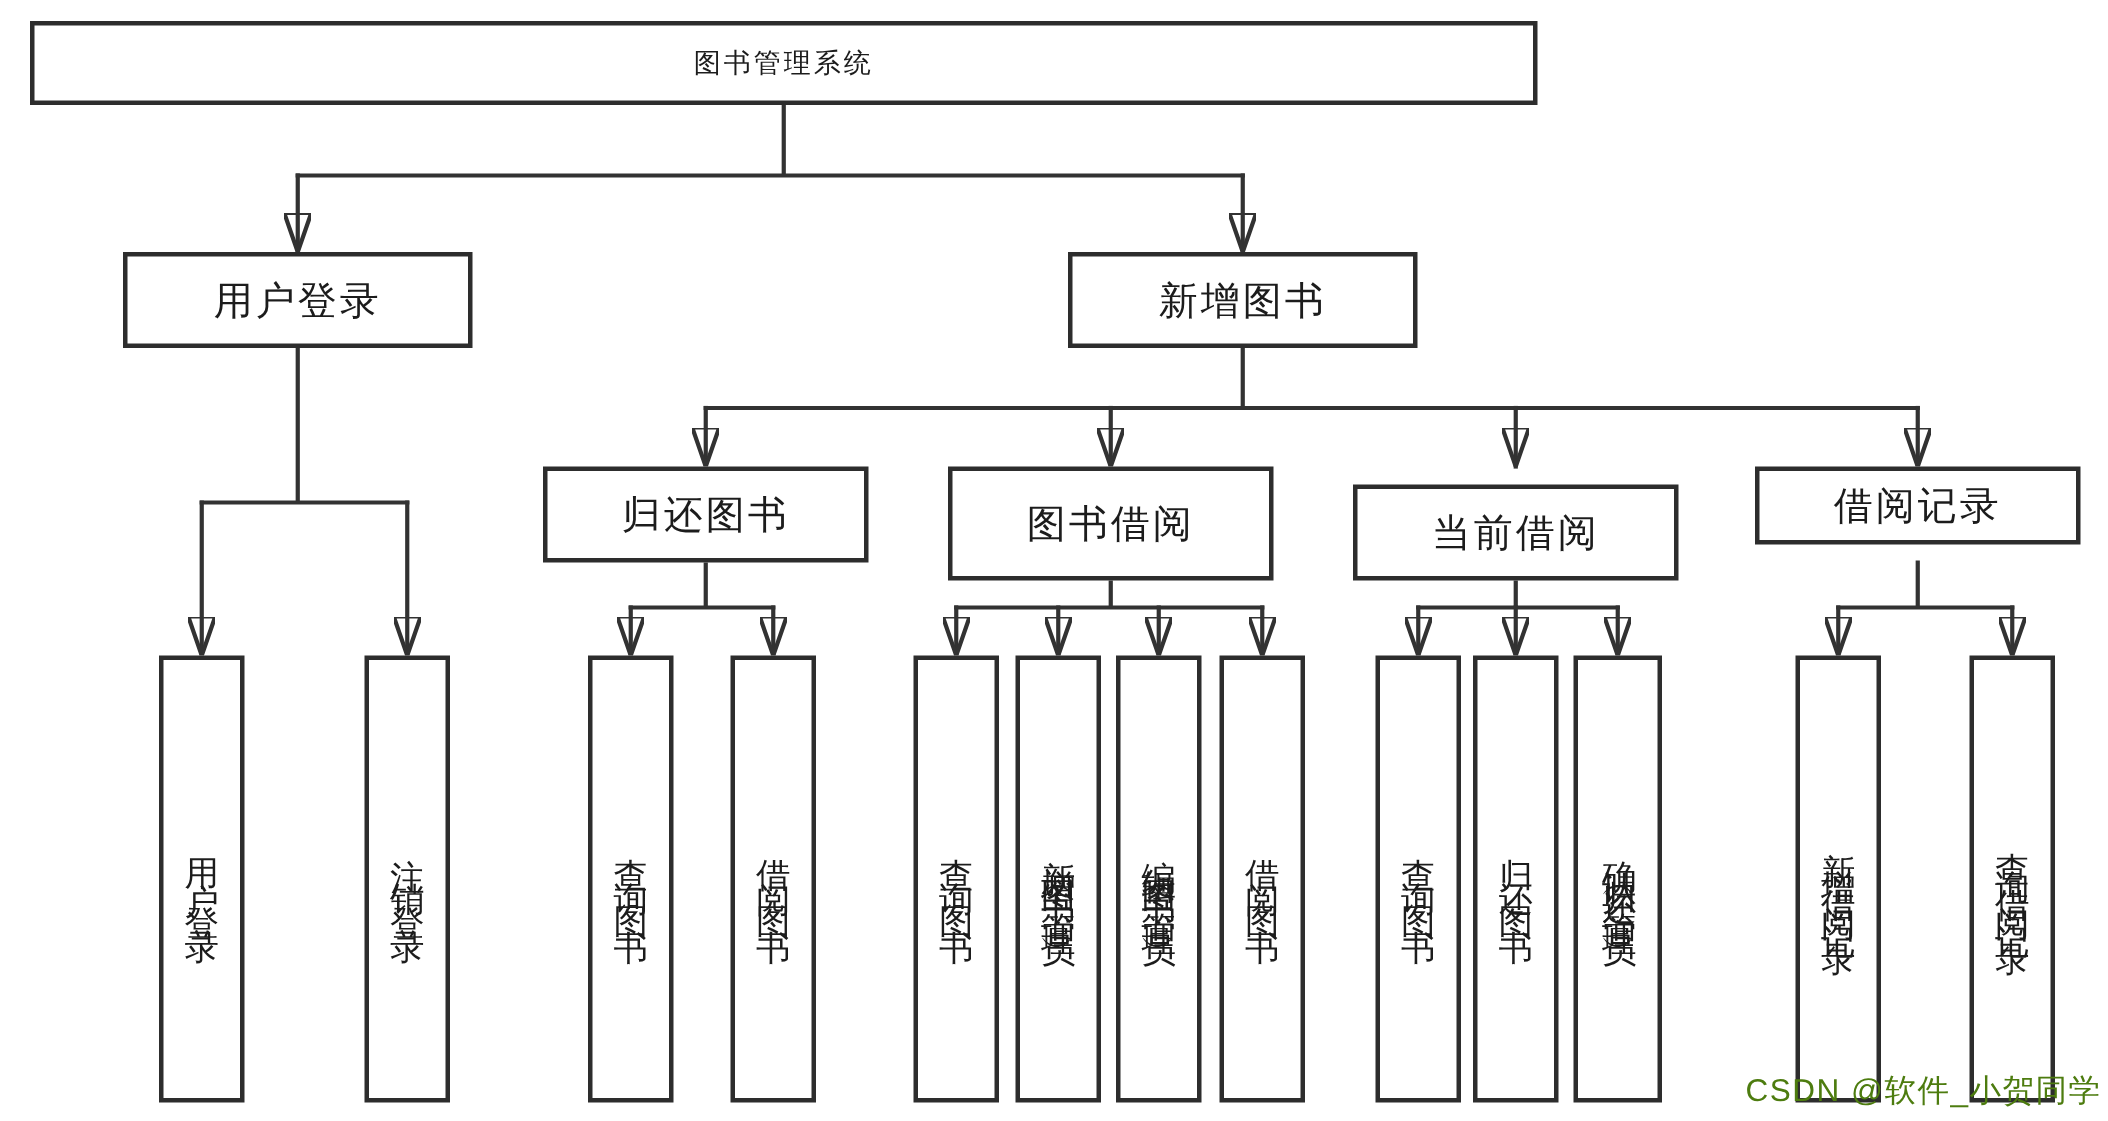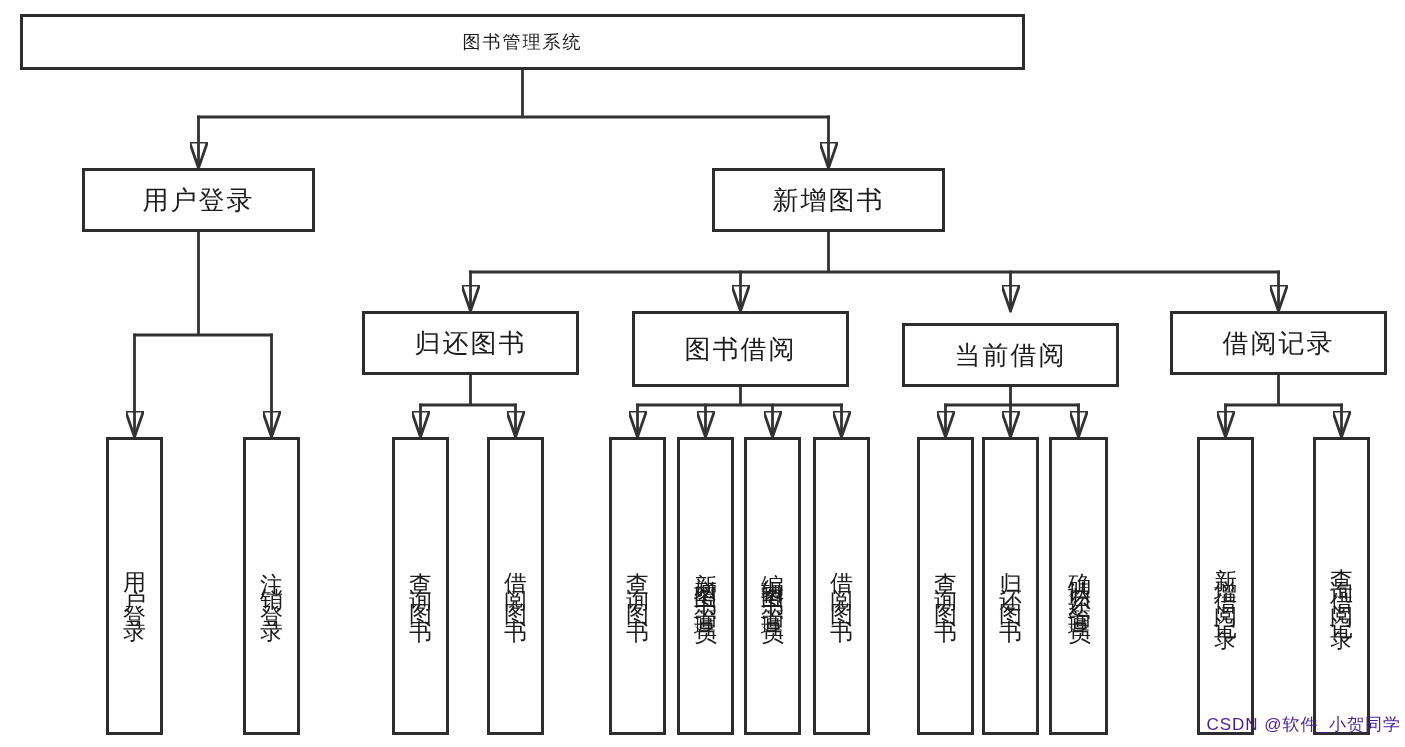--- a/index.html
+++ b/index.html
@@ -18,21 +18,21 @@
   .root{font-size:18px;}
   .v{
     display:block;writing-mode:vertical-rl;text-orientation:mixed;
     text-align:center;font-size:23px;line-height:50px;white-space:nowrap;
   }
   .ls-wide{letter-spacing:16px;}
   .ls-mid{letter-spacing:12px;}
   .ls-narrow{letter-spacing:7px;}
   .watermark{
     position:absolute;right:4px;top:713px;z-index:5;
-    font-size:17px;letter-spacing:1px;color:#4c1d95;white-space:nowrap;
+    font-size:21px;letter-spacing:1px;color:#4d7c0f;white-space:nowrap;
   }
 </style>
 </head>
 <body>
 
 <div class="canvas">
 
   <svg class="connectors" width="1405" height="747" viewBox="0 0 1405 747" xmlns="http://www.w3.org/2000/svg">
     <defs>
       <marker id="arr" markerUnits="userSpaceOnUse" markerWidth="26" markerHeight="18" refX="26" refY="9" orient="auto">
@@ -75,21 +75,21 @@
   </svg>
 
   <div class="box h root" style="left:20px;top:14px;width:1005px;height:56px;">图书管理系统</div>
 
   <div class="box h" style="left:82px;top:168px;width:233px;height:64px;">用户登录</div>
   <div class="box h" style="left:712px;top:168px;width:233px;height:64px;">新增图书</div>
 
   <div class="box h" style="left:362px;top:311px;width:217px;height:64px;">归还图书</div>
   <div class="box h" style="left:632px;top:311px;width:217px;height:76px;">图书借阅</div>
   <div class="box h" style="left:902px;top:323px;width:217px;height:64px;">当前借阅</div>
-  <div class="box h" style="left:1170px;top:311px;width:217px;height:64px;">借阅记录</div>
+  <div class="box h" style="left:1170px;top:311px;width:217px;height:52px;">借阅记录</div>
 
   <div class="box v ls-wide" style="left:106px;top:437px;width:57px;height:298px;">用户登录</div>
   <div class="box v ls-wide" style="left:243px;top:437px;width:57px;height:298px;">注销登录</div>
 
   <div class="box v ls-wide" style="left:392px;top:437px;width:57px;height:298px;">查询图书</div>
   <div class="box v ls-wide" style="left:487px;top:437px;width:57px;height:298px;">借阅图书</div>
 
   <div class="box v ls-wide" style="left:609px;top:437px;width:57px;height:298px;">查询图书</div>
   <div class="box v ls-narrow" style="left:677px;top:437px;width:57px;height:298px;">新增图书（管理员）</div>
   <div class="box v ls-narrow" style="left:744px;top:437px;width:57px;height:298px;">编辑图书（管理员）</div>

